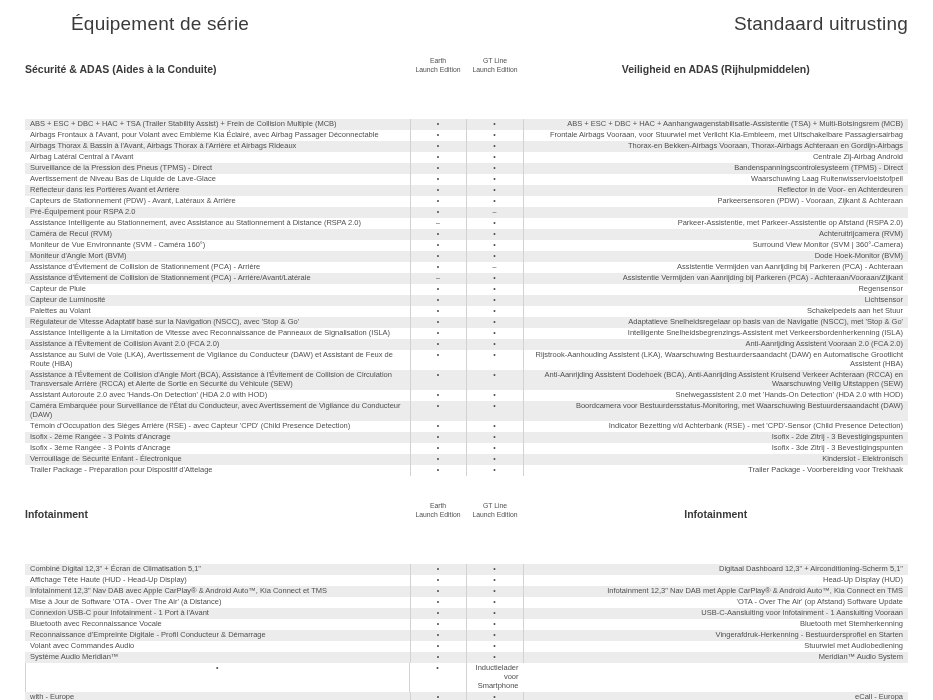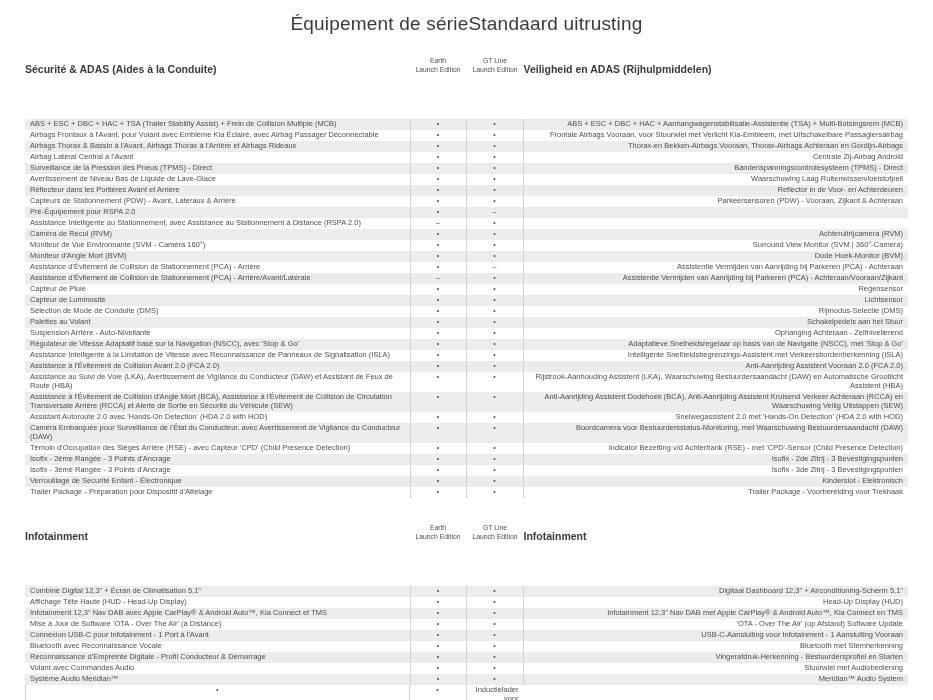--- a/index.html
+++ b/index.html
@@ -8,23 +8,24 @@
     background:#ffffff;
     font-family:"Liberation Sans", sans-serif;
     color:#4f4f4f;
     overflow:hidden;
     position:relative;
   }
   .page { padding:13px 25px 0 25px; }
 
   .titlebar {
     display:flex;
-    justify-content:center;
+    justify-content:space-between;
     align-items:flex-start;
     margin-bottom:22px;
+    margin-left:46px;
   }
   .title {
     font-size:19px;
     font-weight:400;
     color:#3a3a3a;
     letter-spacing:0.2px;
   }
 
   .section { margin-bottom:26px; }
 
@@ -33,21 +34,21 @@
     grid-template-columns:1fr 57px 57px 1fr;
     align-items:end;
     padding-bottom:16px;
   }
   .sec-title {
     font-size:10.5px;
     font-weight:bold;
     color:#3a3a3a;
     padding-bottom:1px;
   }
-  .sec-title.nl { text-align:left; }
+  .sec-title.nl { text-align:center; }
   .colhead {
     font-size:6.8px;
     line-height:1.3;
     text-align:center;
     color:#4f4f4f;
     padding-bottom:1px;
   }
   .colhead span { display:block; }
 
   .tbody { width:100%;margin-top:27px; }
@@ -144,20 +145,21 @@
           </div>
           <div class="trow">
             <div class="c fr">Pré-Équipement pour RSPA 2.0</div>
             <div class="c mark m1">•</div>
             <div class="c mark m2">–</div>
           </div>
           <div class="trow">
             <div class="c fr">Assistance Intelligente au Stationnement, avec Assistance au Stationnement à Distance (RSPA 2.0)</div>
             <div class="c mark m1">–</div>
             <div class="c mark m2">•</div>
+            <div class="c nl">Parkeer-Assistentie, met Parkeer-Assistentie op Afstand (RSPA 2.0)</div>
           </div>
           <div class="trow">
             <div class="c fr">Caméra de Recul (RVM)</div>
             <div class="c mark m1">•</div>
             <div class="c mark m2">•</div>
             <div class="c nl">Achteruitrijcamera (RVM)</div>
           </div>
           <div class="trow">
             <div class="c fr">Moniteur de Vue Environnante (SVM - Caméra 160°)</div>
             <div class="c mark m1">•</div>
@@ -188,36 +190,24 @@
             <div class="c mark m2">•</div>
             <div class="c nl">Regensensor</div>
           </div>
           <div class="trow">
             <div class="c fr">Capteur de Luminosité</div>
             <div class="c mark m1">•</div>
             <div class="c mark m2">•</div>
             <div class="c nl">Lichtsensor</div>
           </div>
           <div class="trow">
-            <div class="c fr">Sélection de Mode de Conduite (DMS)</div>
-            <div class="c mark m1">•</div>
-            <div class="c mark m2">•</div>
-            <div class="c nl">Rijmodus-Selectie (DMS)</div>
-          </div>
-          <div class="trow">
             <div class="c fr">Palettes au Volant</div>
             <div class="c mark m1">•</div>
             <div class="c mark m2">•</div>
             <div class="c nl">Schakelpedels aan het Stuur</div>
-          </div>
-          <div class="trow">
-            <div class="c fr">Suspension Arrière - Auto-Nivellante</div>
-            <div class="c mark m1">•</div>
-            <div class="c mark m2">•</div>
-            <div class="c nl">Ophanging Achteraan - Zelfnivellerend</div>
           </div>
           <div class="trow">
             <div class="c fr">Régulateur de Vitesse Adaptatif basé sur la Navigation (NSCC), avec 'Stop &amp; Go'</div>
             <div class="c mark m1">•</div>
             <div class="c mark m2">•</div>
             <div class="c nl">Adaptatieve Snelheidsregelaar op basis van de Navigatie (NSCC), met 'Stop &amp; Go'</div>
           </div>
           <div class="trow">
             <div class="c fr">Assistance Intelligente à la Limitation de Vitesse avec Reconnaissance de Panneaux de Signalisation (ISLA)</div>
             <div class="c mark m1">•</div>

